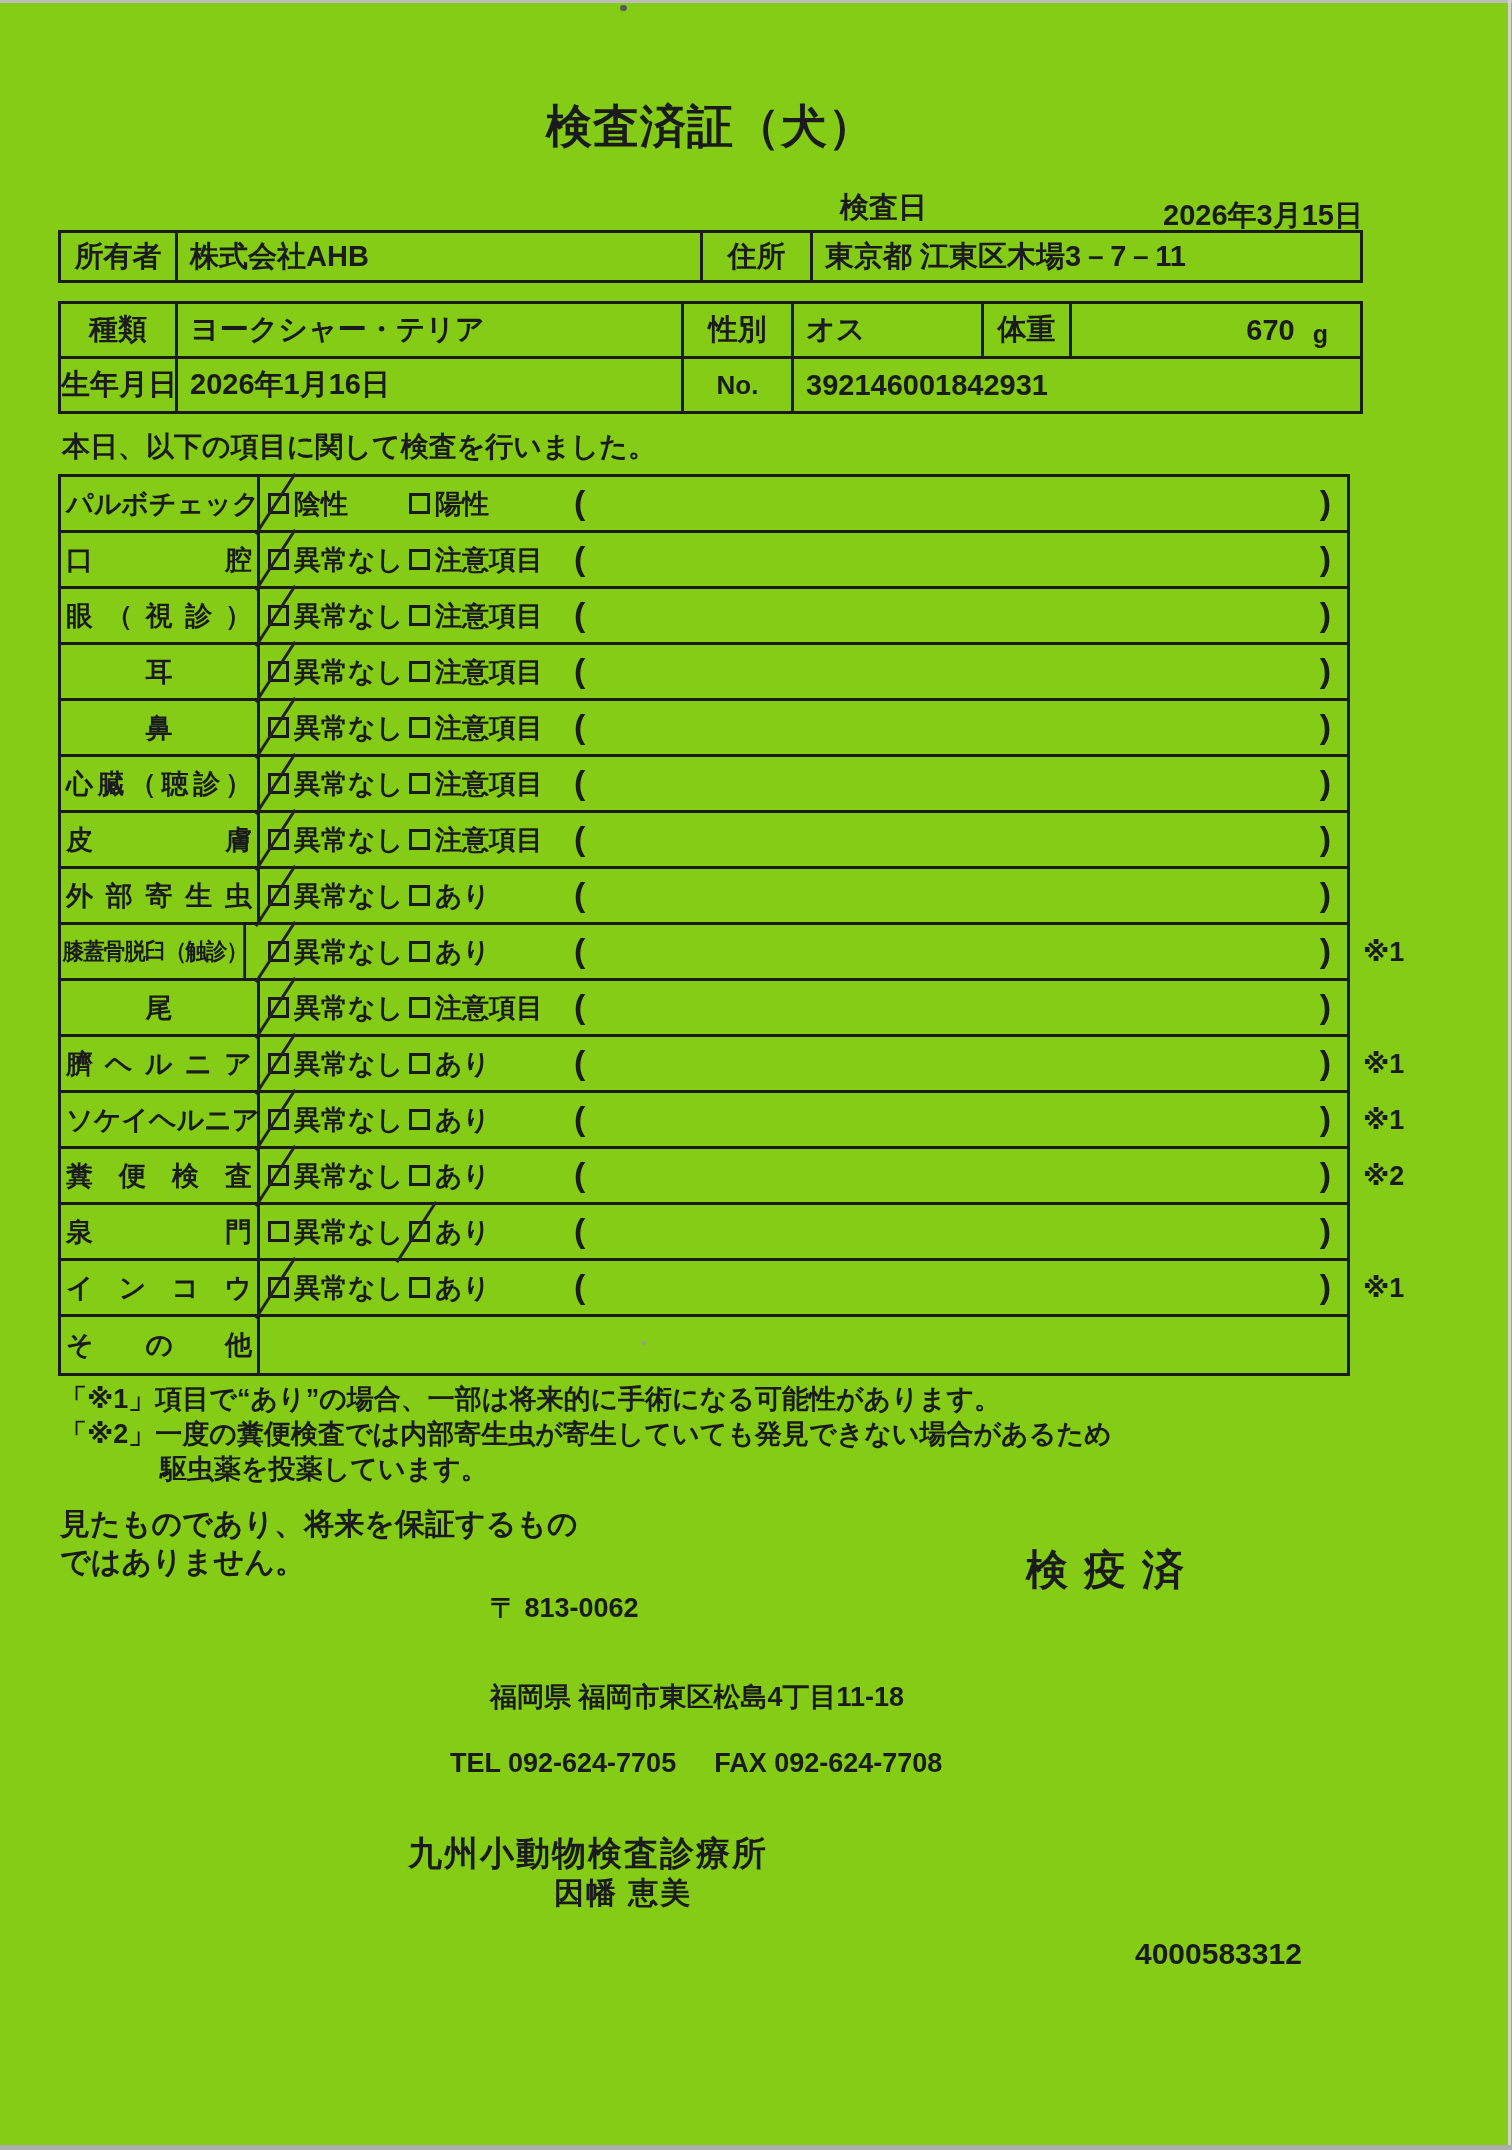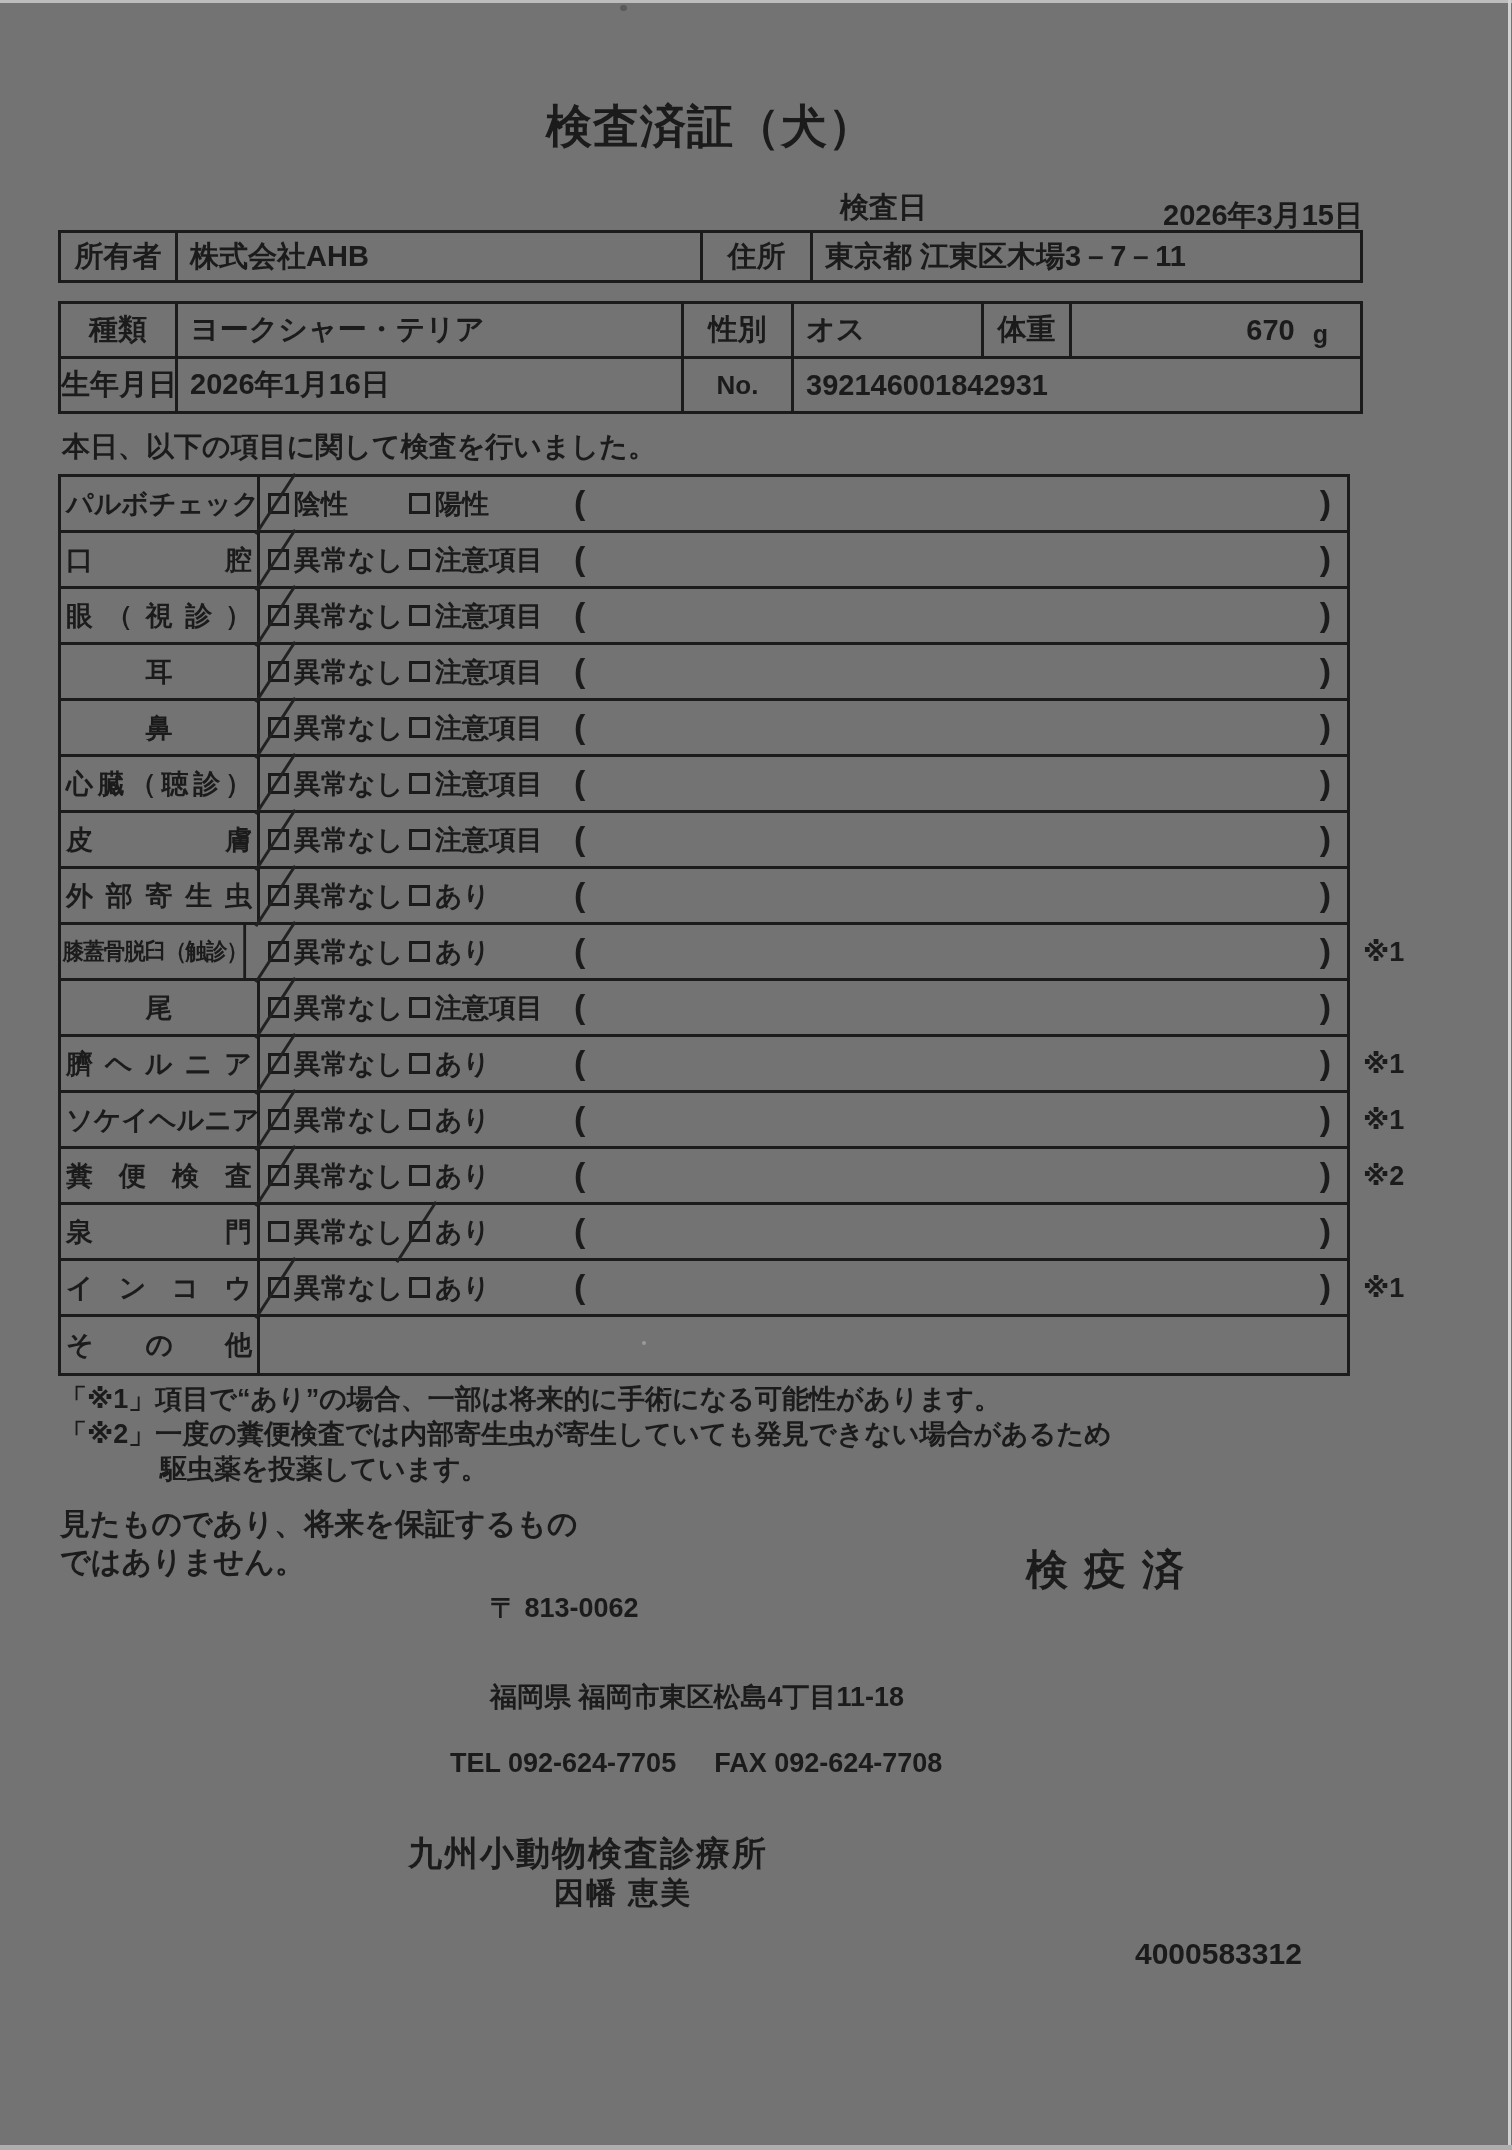--- a/index.html
+++ b/index.html
@@ -1,18 +1,18 @@
 <!DOCTYPE html>
 <html><head>
 <meta charset="utf-8">
 <style>
   * { margin:0; padding:0; box-sizing:border-box; }
   html,body { background:#e9e9e9; }
   body { font-family:"Liberation Sans","DejaVu Sans",sans-serif; color:#1b1b1b; }
-  .page { position:relative; width:1512px; height:2150px; background:#737373; overflow:hidden; }
+  .page { position:relative; width:1512px; height:2150px; background:#84cc16; overflow:hidden; }
   .content { position:absolute; left:58px; top:0; width:1305px; }
 
   
   .edge-top{position:absolute;left:0;top:0;width:100%;height:3px;background:#bdbdbd;}
   .edge-bottom{position:absolute;left:0;bottom:0;width:100%;height:5px;background:#aeaeae;}
   .edge-right{position:absolute;right:1px;top:0;width:3px;height:100%;background:#d2d2d2;}
   .speck{position:absolute;border-radius:50%;}
   .speck.s1{left:620px;top:5px;width:7px;height:6px;background:#5a5a5a;}
   .speck.s2{left:642px;top:1341px;width:4px;height:4px;background:#9a9a9a;}
 

